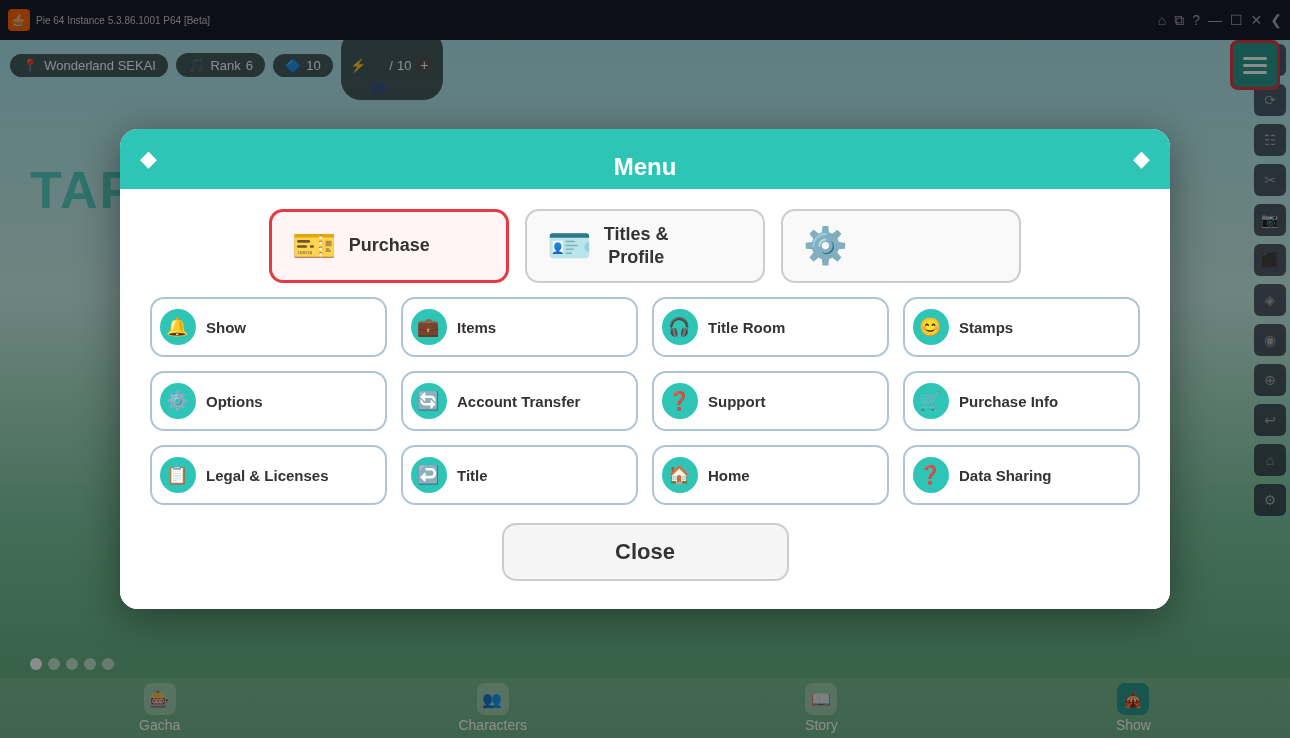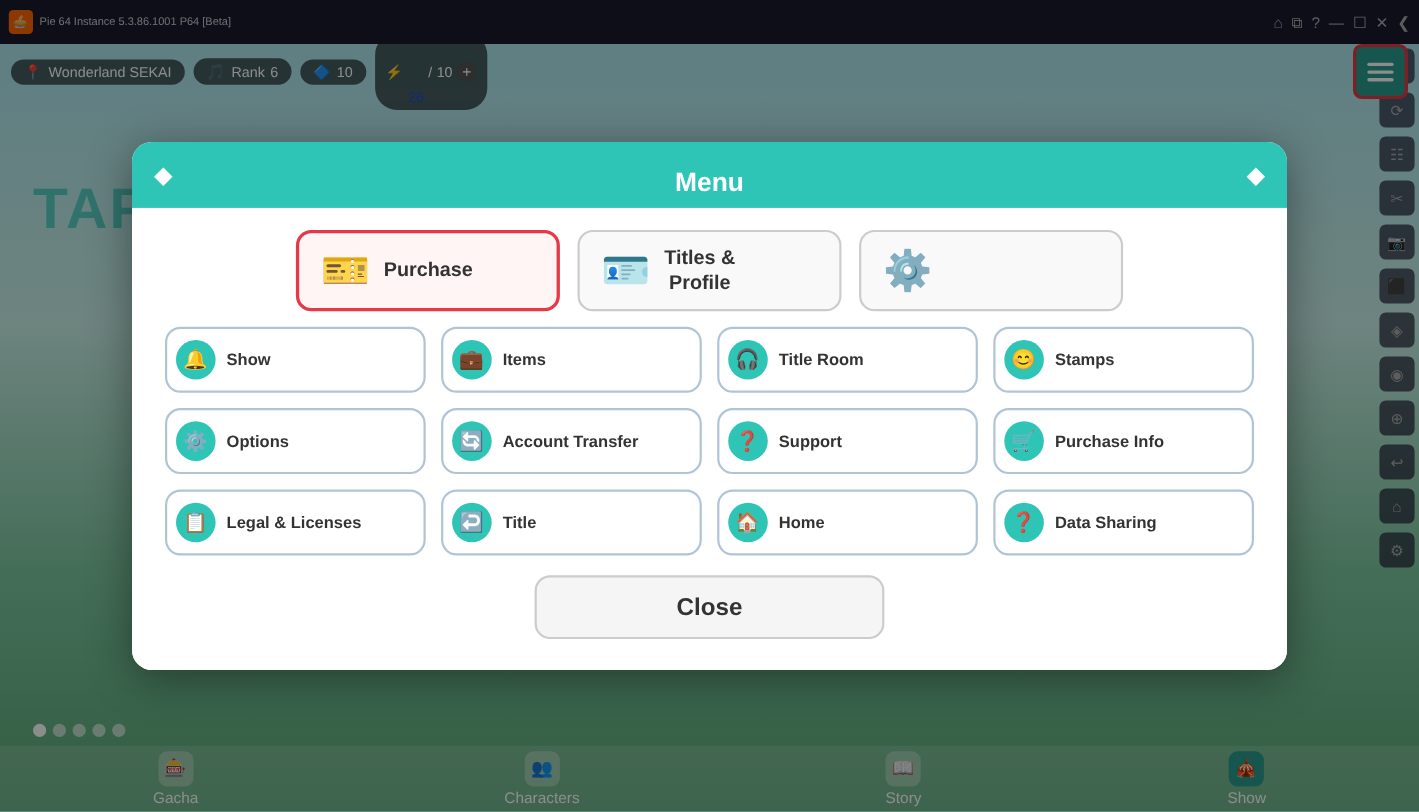--- a/index.html
+++ b/index.html
@@ -317,21 +317,21 @@
     
     .close-row {
       display: flex;
       justify-content: center;
       padding: 4px 0 8px 0;
     }
     .close-btn {
       border: 2px solid #ccc;
       border-radius: 14px;
       padding: 14px 0;
-      width: 318px;
+      width: 287px;
       font-size: 22px;
       font-weight: bold;
       color: #333;
       cursor: pointer;
       background: #f5f5f5;
       text-align: center;
     }
 
     
     .dots-row {

